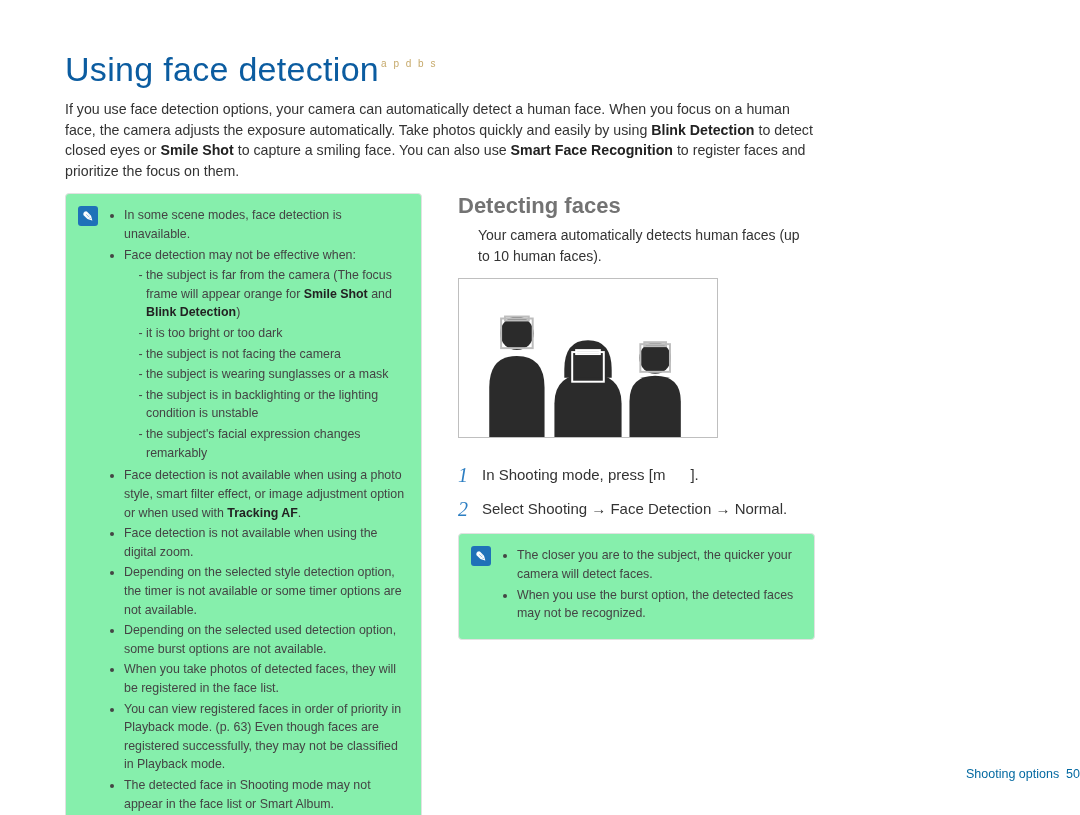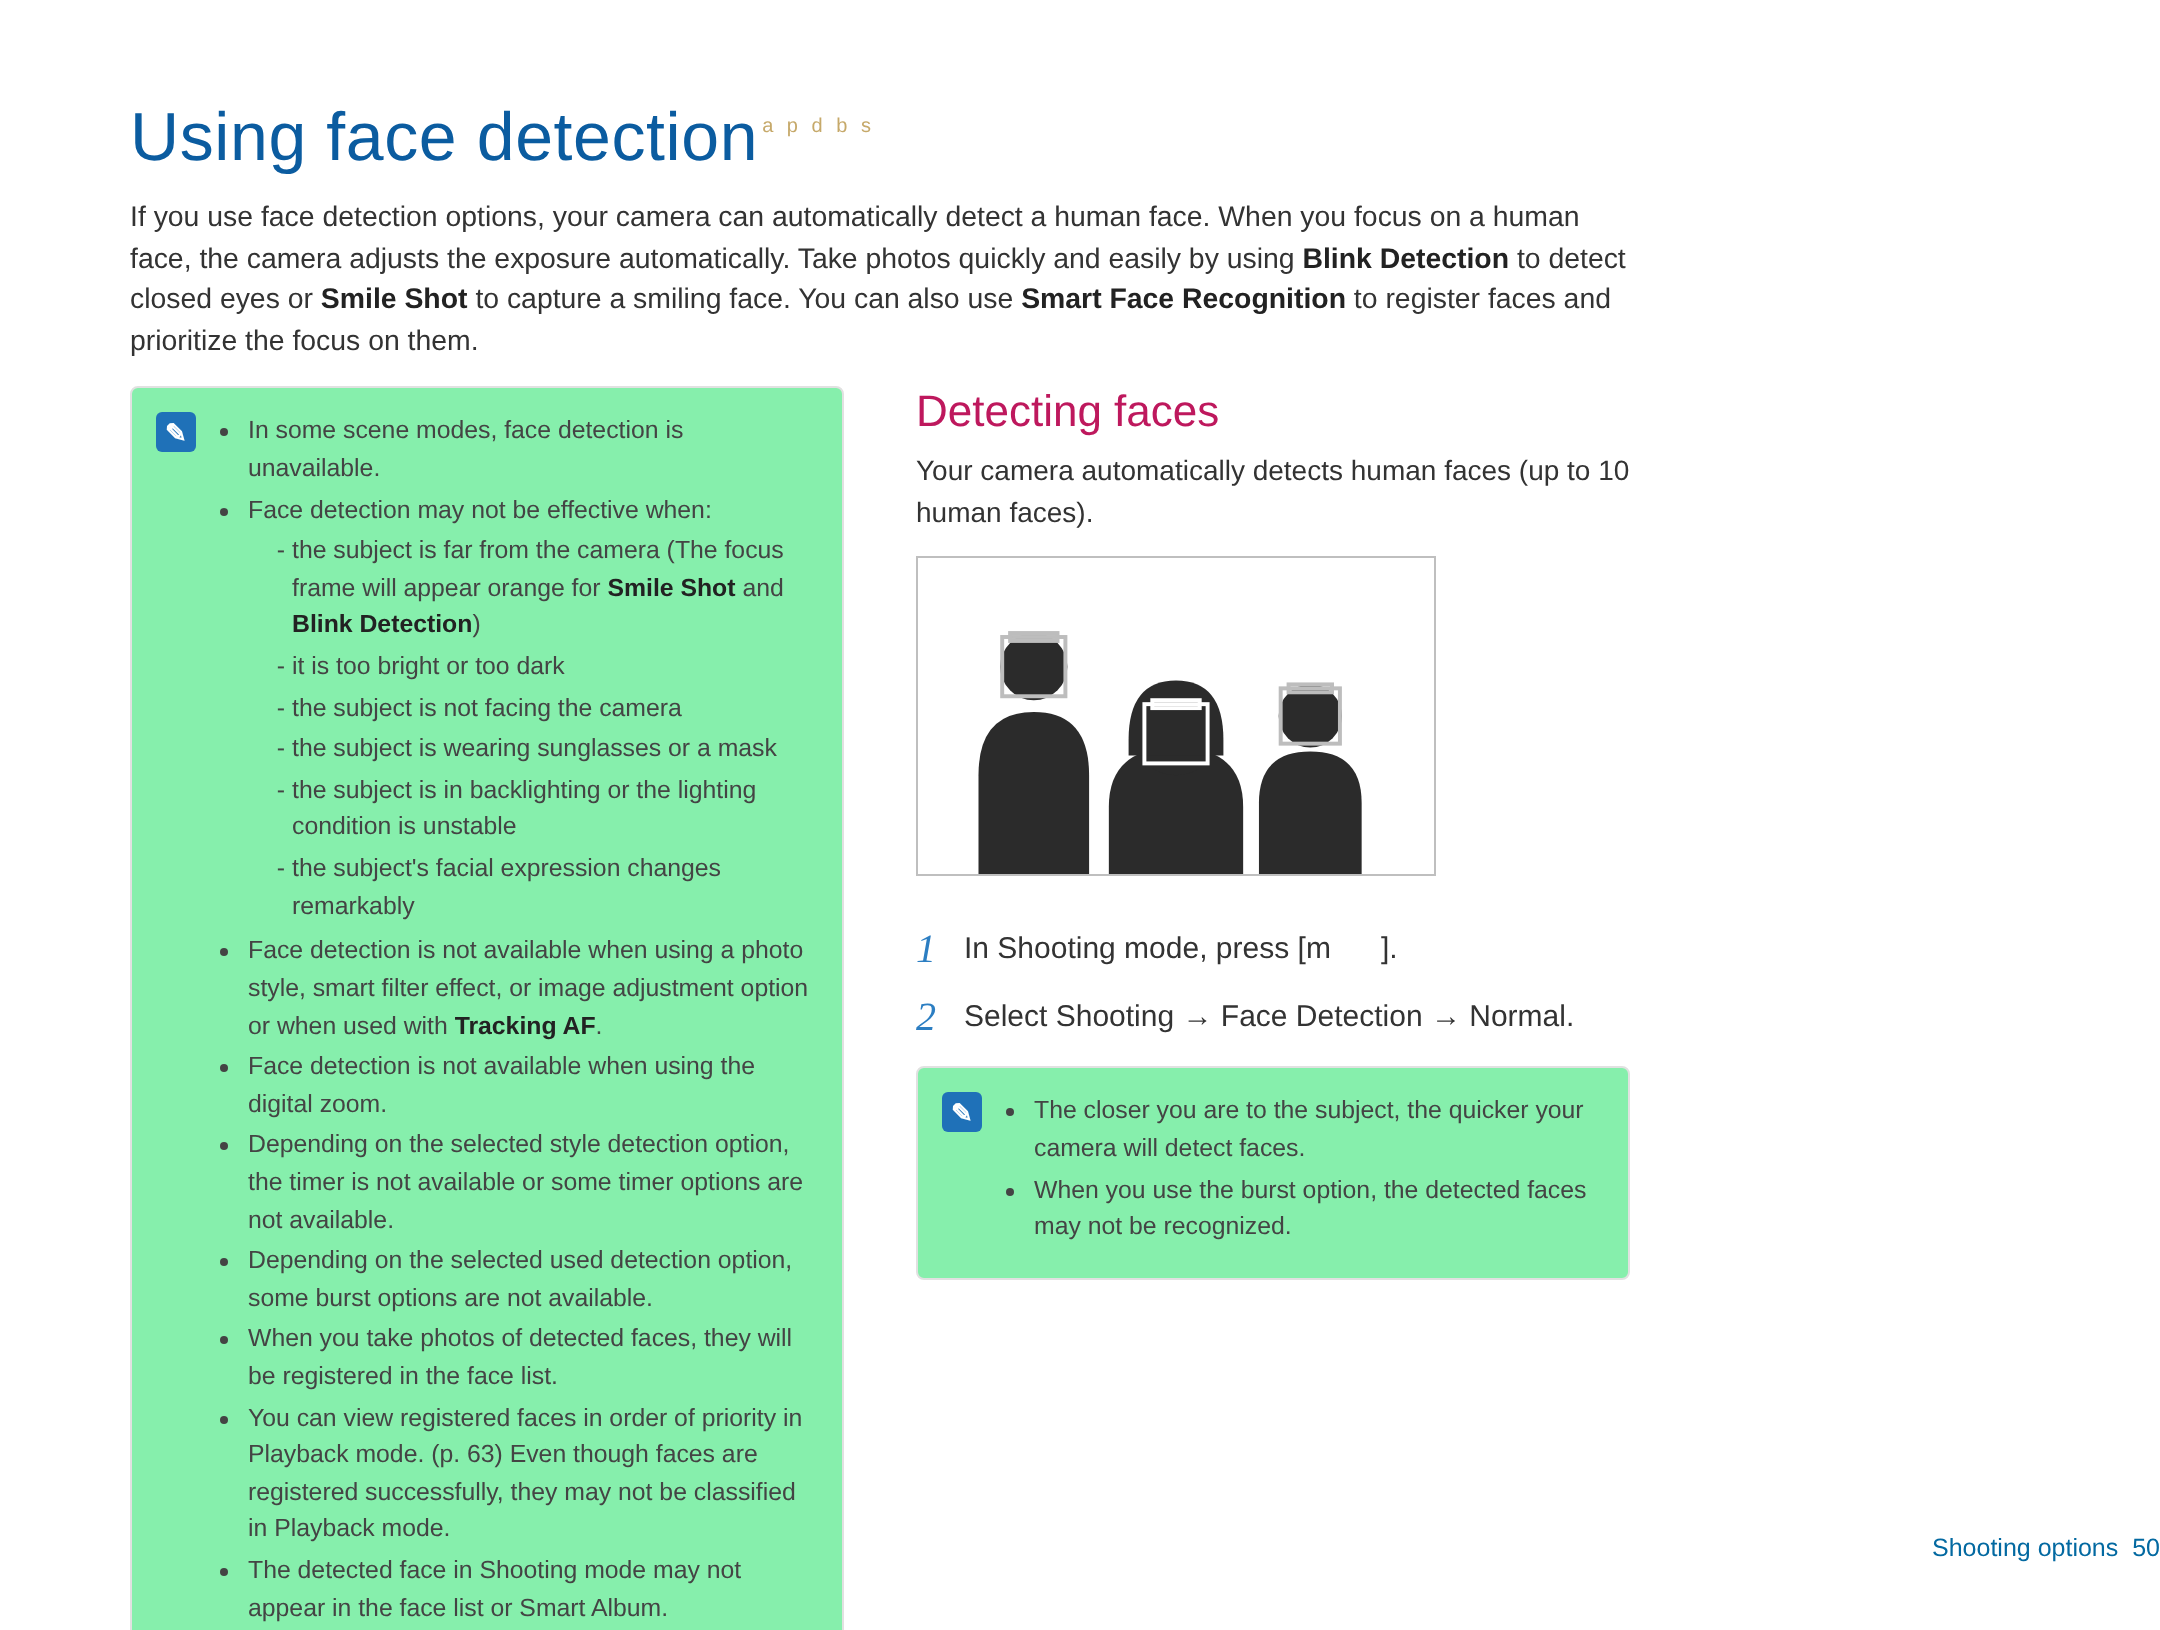--- a/index.html
+++ b/index.html
@@ -16,22 +16,22 @@
   
   .notebox { border: 1px solid #e1e1e1; border-radius: 4px; padding: 12px 14px 14px 44px; position: relative; background: #86efac; }
   .note-icon { position: absolute; left: 12px; top: 12px; width: 20px; height: 20px; border-radius: 3px; background: #1f71b8; color: #fff; font-weight: 700; font-size: 12px; display: flex; align-items: center; justify-content: center; }
   .note-icon::before { content: "✎"; font-size: 13px; }
   .notebox ul { list-style: disc; padding-left: 14px; font-size: 12.4px; line-height: 1.5; color: #444; }
   .notebox ul.sub { list-style: "- "; padding-left: 22px; margin: 2px 0 4px 0; }
   .notebox li { margin-bottom: 2px; }
   .notebox b { font-weight: 700; color: #222; }
 
   
-  h2.section { font-size: 22px; font-weight: 400; color: #be185d; margin-bottom: 6px; }
-  .section-lead { font-size: 14px; line-height: 1.45; color: #333; margin-bottom: 12px; }
+  h2.section { font-size: 22px; font-weight: 700; color: #737373; margin-bottom: 6px; }
+  .section-lead { font-size: 14px; line-height: 1.45; color: #333; margin-bottom: 12px; margin-left: 20px; }
 
   .illustration { width: 260px; height: 160px; border: 1px solid #bfbfbf; background: #fff; display: block; margin-bottom: 26px; }
 
   ol.steps { list-style: none; counter-reset: step; font-size: 15px; color: #333; margin-bottom: 10px; }
   ol.steps > li { position: relative; padding-left: 24px; margin-bottom: 12px; line-height: 1.45; }
   ol.steps > li .num { position: absolute; left: 0; top: -3px; font-size: 20px; font-style: italic; font-family: Georgia, serif; color: #2c7ec2; }
 
   ul.substep { list-style: disc; padding-left: 40px; font-size: 14px; line-height: 1.45; color: #333; margin-top: 4px; }
 
   .notebox.small { margin-top: 14px; }

